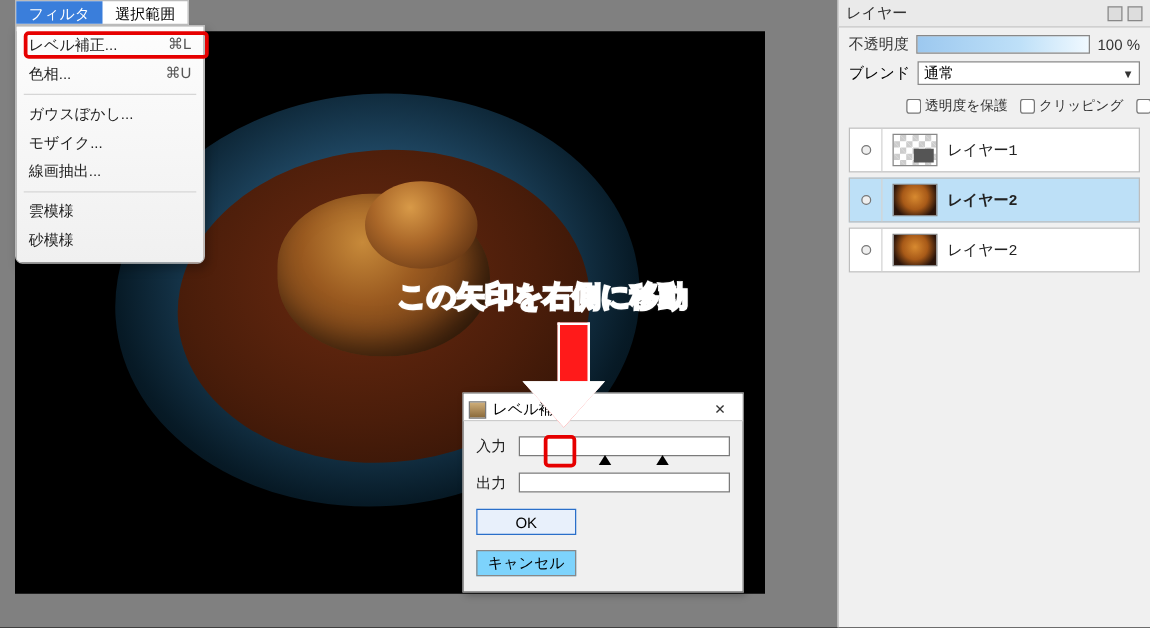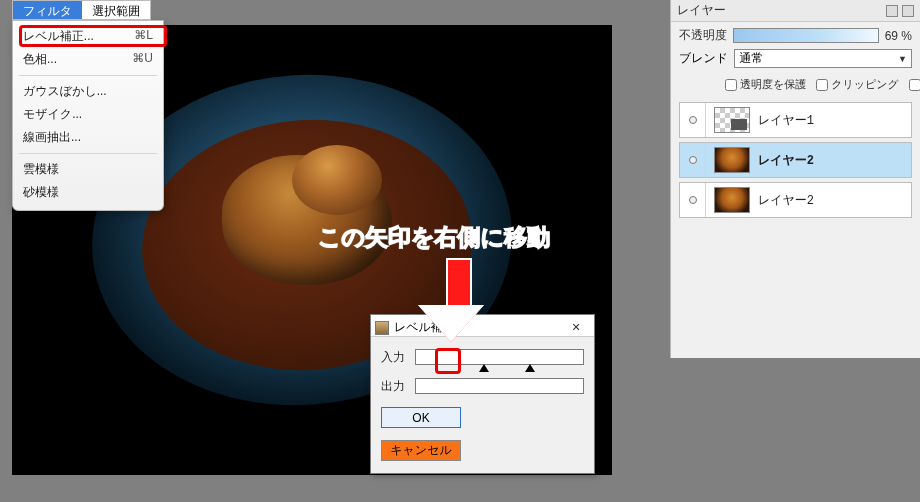--- a/index.html
+++ b/index.html
@@ -113,21 +113,21 @@
     width:90px; height:70px;
     border-radius:50%;
     background: radial-gradient(circle at 40% 30%, #d89a48 0%, #a96628 40%, #6b3a15 80%);
   }
   .annotation {
     position: absolute;
     top: 222px;
     left: 318px;
     z-index: 60;
     color: #ffffff;
-    font-weight: 400;
+    font-weight: 700;
     font-size: 23px;
     -webkit-text-stroke: 2.2px #fff;
     text-shadow: 0 0 2px #fff;
     white-space: nowrap;
   }
   .red-arrow {
     position: absolute;
     top: 258px;
     left: 436px;
     z-index: 60;
@@ -203,30 +203,30 @@
     width:0;height:0;
     border-left:5px solid transparent;
     border-right:5px solid transparent;
     border-bottom:8px solid #000;
   }
   .dialog .btnrow { display:flex; justify-content:center; gap:12px; padding: 2px 0 4px 0; flex-direction: column;}
   .dialog button {
     width: 80px;
     height: 21px;
     font-size: 12px;
-    background: #f97316;
+    background: #7dd3fc;
     border: 1px solid #888;
   }
   .dialog button.primary { border: 1px solid #2a6fc9; background:#e8f0fb;}
   .sidepanel {
     position: absolute;
     top: 0;
     right: 0;
     width: 250px;
-    height: 358px;
+    height: 502px;
     background: #f0f0f0;
     border-left: 1px solid #b8b8b8;
     z-index: 30;
   }
   .sidepanel .header {
     height: 22px;
     border-bottom: 1px solid #c8c8c8;
     display:flex; align-items:center; justify-content:space-between;
     padding: 0 6px;
     font-size:12px; color:#333;
@@ -362,21 +362,21 @@
   <div class="header">
     <span>レイヤー</span>
     <div class="hicons">
       <div class="hicon"></div>
       <div class="hicon"></div>
     </div>
   </div>
   <div class="oprow">
     <span>不透明度</span>
     <div class="opbar"></div>
-    <span>69 %</span>
+    <span>100 %</span>
   </div>
   <div class="blendrow">
     <span>ブレンド</span>
     <div class="blendsel">
       <span>通常</span>
       <span class="ar">▼</span>
     </div>
   </div>
   <div class="checks">
     <label>

